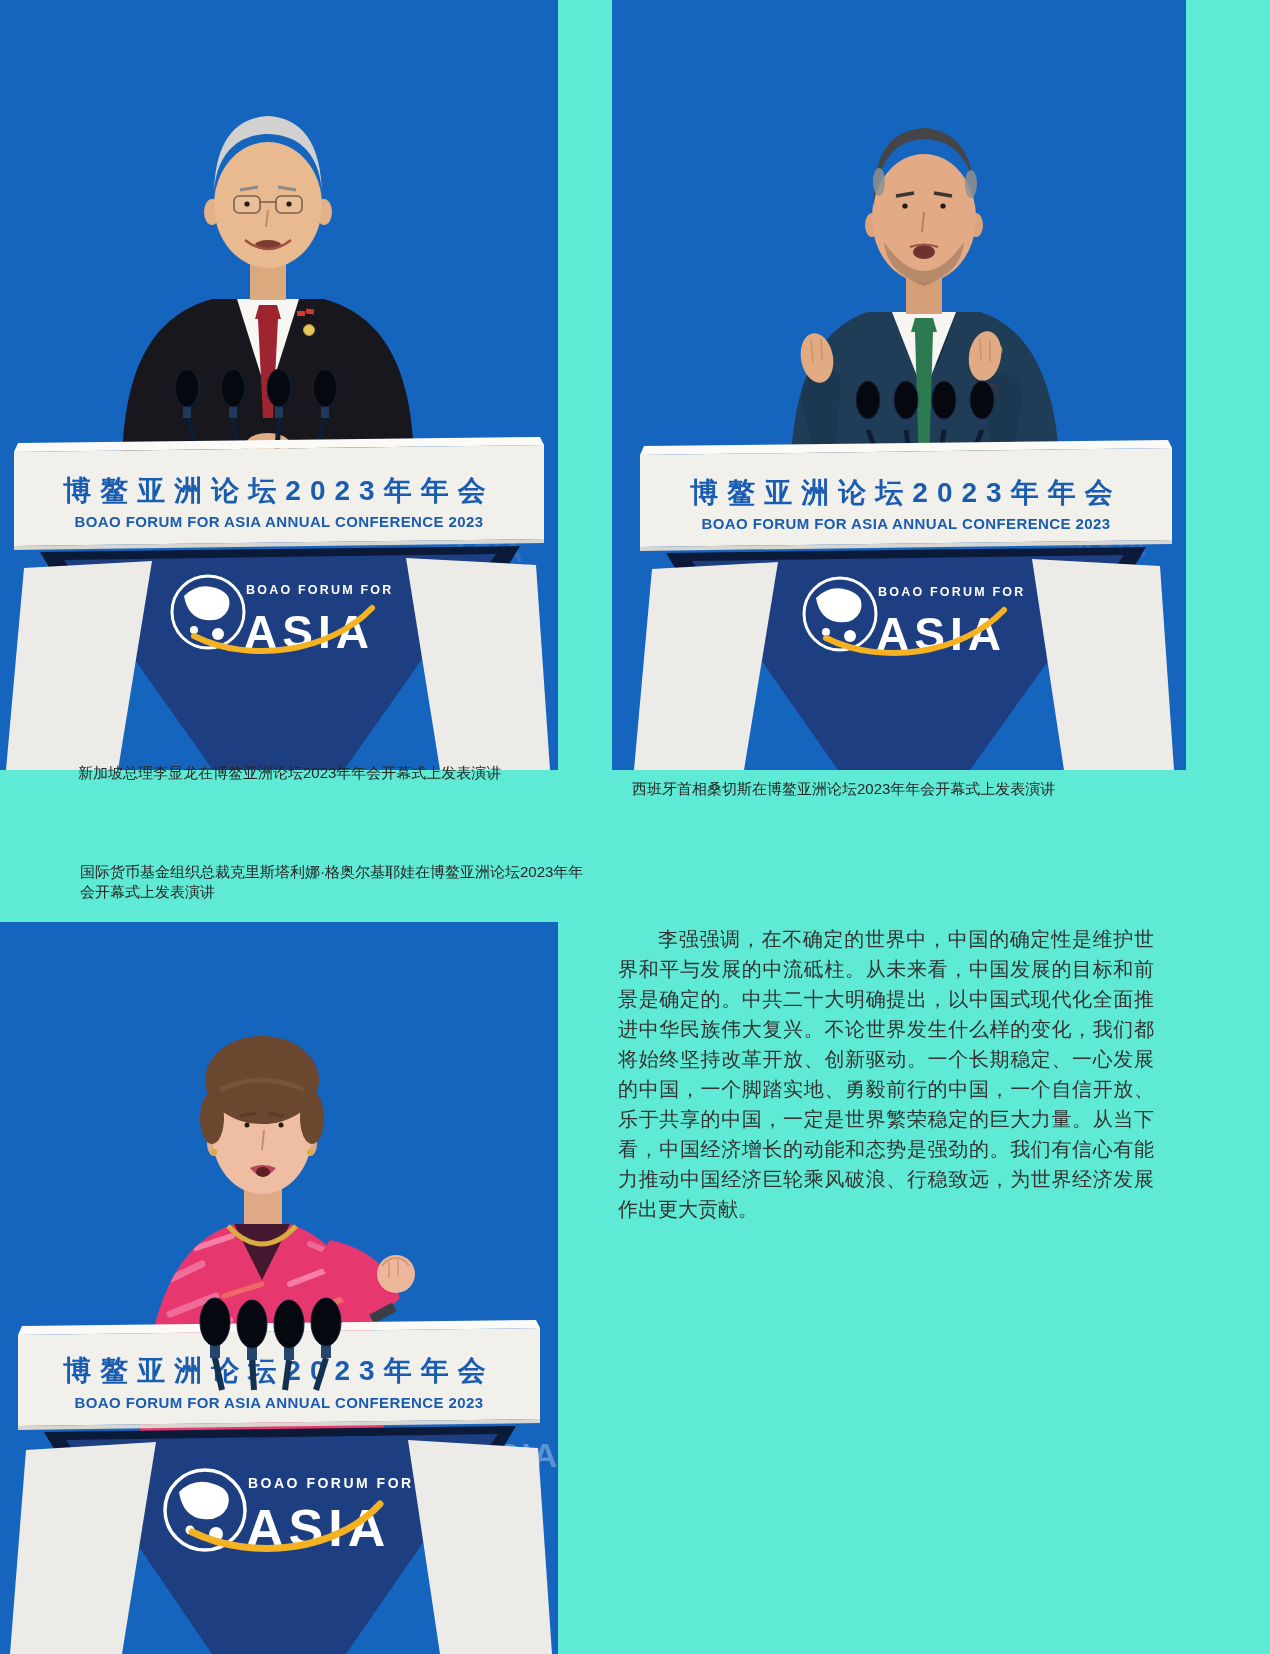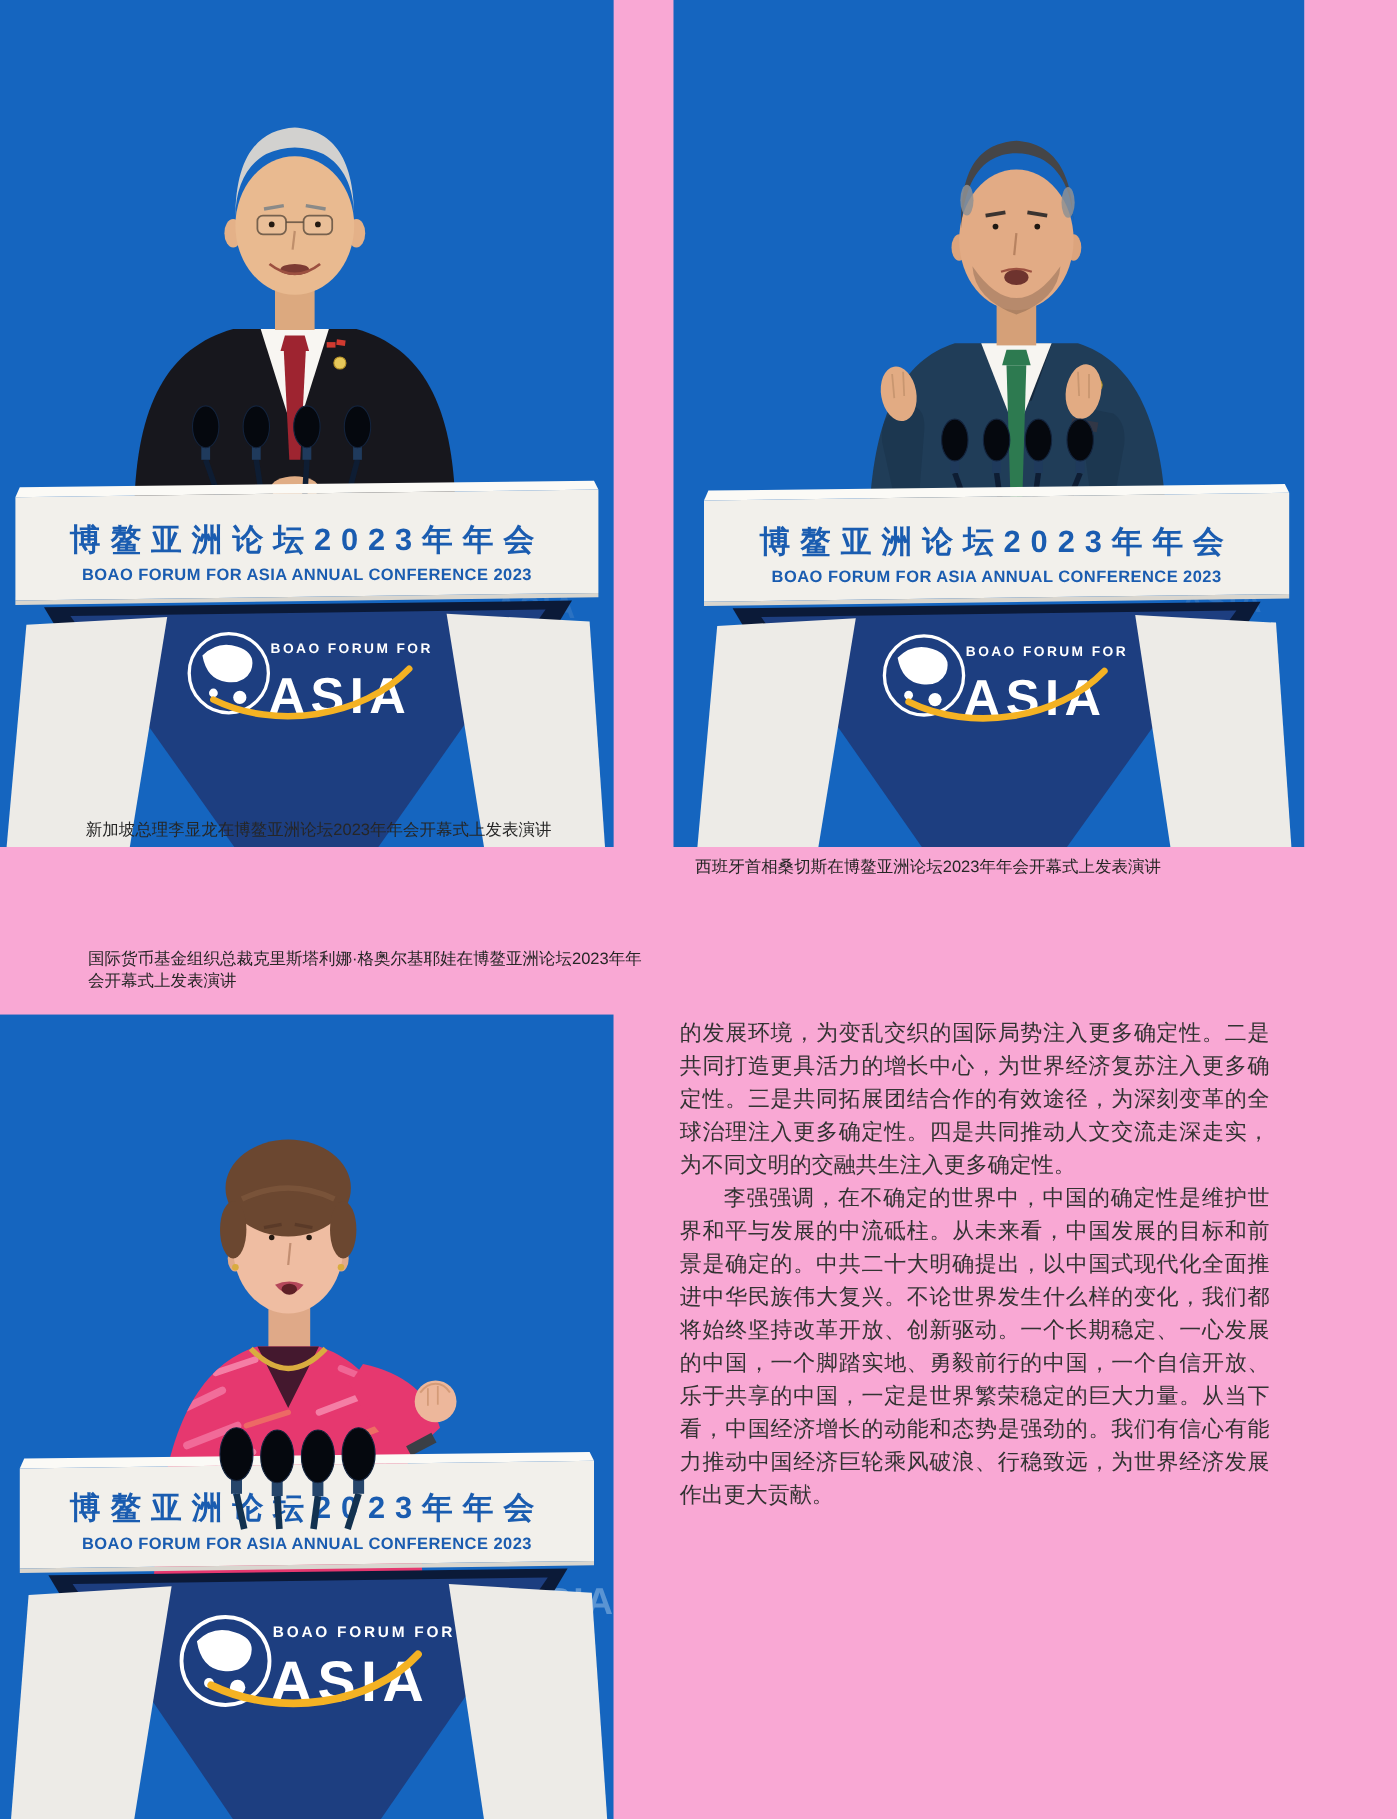--- a/index.html
+++ b/index.html
@@ -1,25 +1,25 @@
 <!DOCTYPE html>
 <html><head>
 <meta charset="utf-8">
 <style>
   html,body{margin:0;padding:0;background:#ffffff;}
-  .page{position:relative;width:1270px;height:1654px;background:#f9a8d4;overflow:hidden;
+  .page{position:relative;width:1270px;height:1654px;background:#5eead4;overflow:hidden;
         font-family:"Liberation Sans",sans-serif;}
   figure{margin:0;padding:0;}
   .photo{position:absolute;overflow:hidden;}
   .photo1{left:0;top:0;width:558px;height:770px;}
   .photo2{left:612px;top:0;width:574px;height:770px;}
   .photo3{left:0;top:922px;width:558px;height:732px;}
   .caption{position:absolute;font-size:15px;line-height:20px;color:#262626;
            font-family:"Liberation Sans",sans-serif;}
-  .caption1{left:78px;top:745px;width:480px;}
+  .caption1{left:78px;top:763px;width:480px;}
   .caption2{left:632px;top:779px;width:540px;}
   .caption3{left:80px;top:862px;width:505px;}
   .article{position:absolute;left:618px;top:924px;width:536px;
            font-family:"Liberation Serif",serif;font-size:20px;line-height:30px;
            color:#333333;text-align:justify;}
   .article p{margin:0;text-indent:2em;}
   .article p.no-indent{text-indent:0;}
   svg text{font-family:"Liberation Sans",sans-serif;}
   .sign-cn{font-weight:bold;}
   .sign-en{font-weight:bold;}
@@ -303,17 +303,16 @@
         <g>
             <line x1="326" y1="436" x2="316" y2="468" stroke="#12314f" stroke-width="6"></line>
             <rect x="321" y="422" width="10" height="14" fill="#25456a"></rect>
             <ellipse cx="326" cy="400" rx="15" ry="24" fill="#05080e" stroke="#13233c" stroke-width="1"></ellipse>
           </g>
       </g>
     </svg>
   </figure>
 
   <div class="article">
-    <p class="no-indent">的发展环境，为变乱交织的国际局势注入更多确定性。二是共同打造更具活力的增长中心，为世界经济复苏注入更多确定性。三是共同拓展团结合作的有效途径，为深刻变革的全球治理注入更多确定性。四是共同推动人文交流走深走实，为不同文明的交融共生注入更多确定性。</p>
     <p>李强强调，在不确定的世界中，中国的确定性是维护世界和平与发展的中流砥柱。从未来看，中国发展的目标和前景是确定的。中共二十大明确提出，以中国式现代化全面推进中华民族伟大复兴。不论世界发生什么样的变化，我们都将始终坚持改革开放、创新驱动。一个长期稳定、一心发展的中国，一个脚踏实地、勇毅前行的中国，一个自信开放、乐于共享的中国，一定是世界繁荣稳定的巨大力量。从当下看，中国经济增长的动能和态势是强劲的。我们有信心有能力推动中国经济巨轮乘风破浪、行稳致远，为世界经济发展作出更大贡献。</p>
   </div>
 
 </div>
 
 </body></html>

